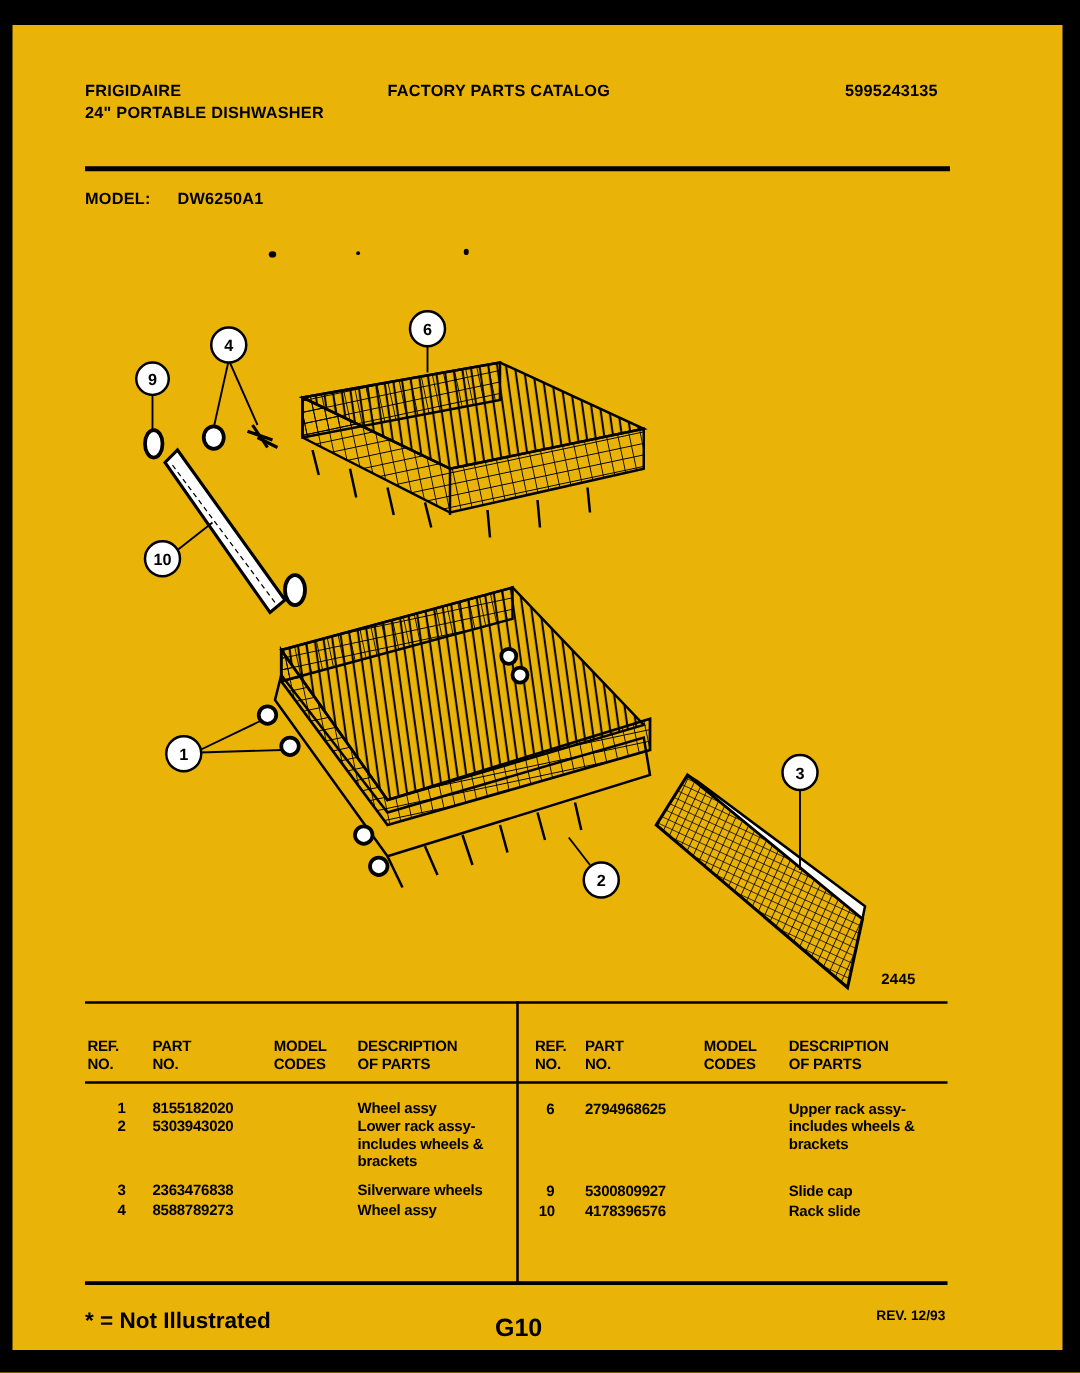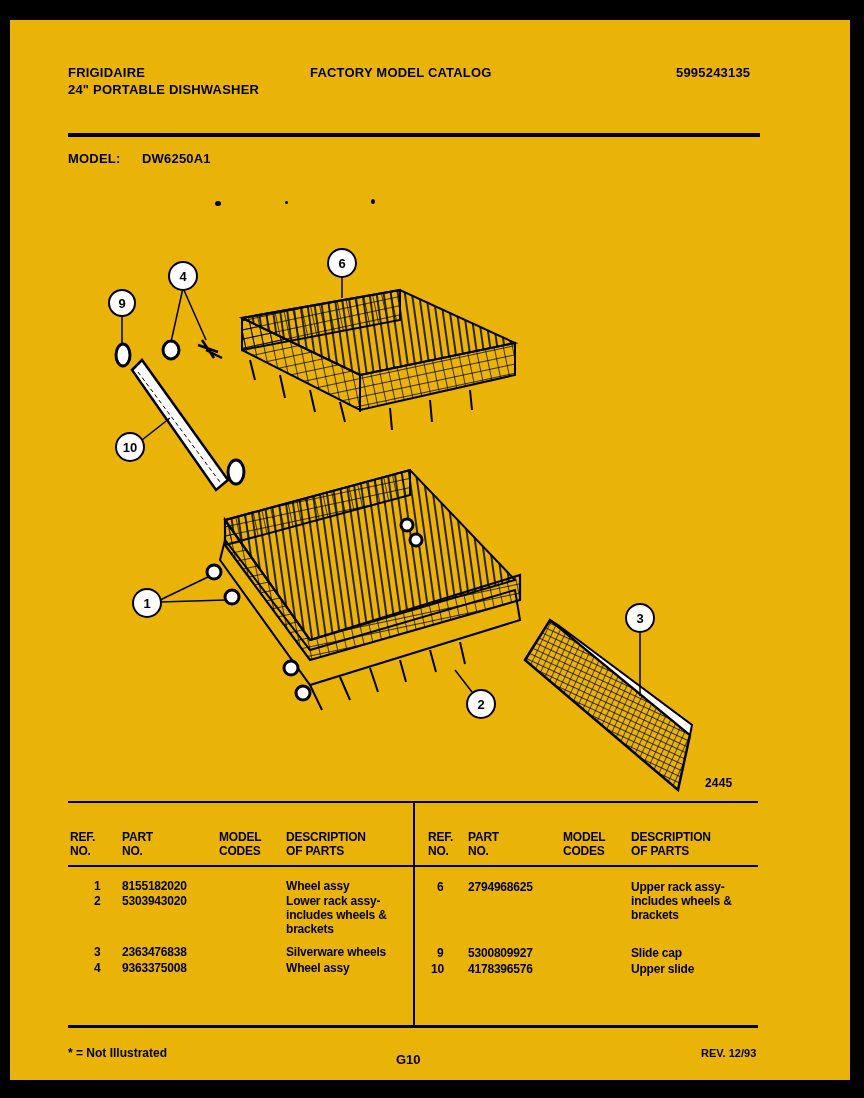--- a/index.html
+++ b/index.html
@@ -22,21 +22,21 @@
   .desc { position: absolute; line-height: 14px; width: 130px; }
   .foot { position: absolute; font-weight: bold; }
 </style>
 </head>
 <body>
 
 <div class="page">
 
   <div class="hdr" style="left:58px; top:45px;">FRIGIDAIRE</div>
   <div class="hdr" style="left:58px; top:62px;">24" PORTABLE DISHWASHER</div>
-  <div class="hdr" style="left:300px; top:45px;">FACTORY MODEL CATALOG</div>
+  <div class="hdr" style="left:300px; top:45px;">FACTORY PARTS CATALOG</div>
   <div class="hdr" style="left:666px; top:45px;">5995243135</div>
 
   <div class="rule" style="left:58px; top:113px; width:692px; height:4px;"></div>
 
   <div class="hdr" style="left:58px; top:131px;">MODEL:</div>
   <div class="hdr" style="left:132px; top:131px;">DW6250A1</div>
 
   <div class="dot" style="left:205px; top:181px; width:6px; height:5px;"></div>
   <div class="dot" style="left:275px; top:181px; width:3px; height:3px;"></div>
   <div class="dot" style="left:361px; top:179px; width:4px; height:5px;"></div>
@@ -164,21 +164,21 @@
 
     <div class="cell" style="left:84px; top:874px;">2</div>
     <div class="cell" style="left:112px; top:874px;">5303943020</div>
     <div class="desc" style="left:276px; top:874px; width:118px;">Lower rack assy-includes wheels &amp; brackets</div>
 
     <div class="cell" style="left:84px; top:925px;">3</div>
     <div class="cell" style="left:112px; top:925px;">2363476838</div>
     <div class="desc" style="left:276px; top:925px;">Silverware wheels</div>
 
     <div class="cell" style="left:84px; top:941px;">4</div>
-    <div class="cell" style="left:112px; top:941px;">9363375008</div>
+    <div class="cell" style="left:112px; top:941px;">8588789273</div>
     <div class="desc" style="left:276px; top:941px;">Wheel assy</div>
   </div>
 
   <div class="tbl">
     <div class="th" style="left:418px; top:810px;">
       <div>REF.</div>
       <div>NO.</div>
     </div>
     <div class="th" style="left:458px; top:810px;">
       <div>PART</div>
@@ -196,19 +196,19 @@
     <div class="cell" style="left:427px; top:860px;">6</div>
     <div class="cell" style="left:458px; top:860px;">2794968625</div>
     <div class="desc" style="left:621px; top:860px; width:118px;">Upper rack assy-includes wheels &amp; brackets</div>
 
     <div class="cell" style="left:427px; top:926px;">9</div>
     <div class="cell" style="left:458px; top:926px;">5300809927</div>
     <div class="desc" style="left:621px; top:926px;">Slide cap</div>
 
     <div class="cell" style="left:421px; top:942px;">10</div>
     <div class="cell" style="left:458px; top:942px;">4178396576</div>
-    <div class="desc" style="left:621px; top:942px;">Upper slide</div>
+    <div class="desc" style="left:621px; top:942px;">Rack slide</div>
   </div>
 
-  <div class="foot" style="left:58px; top:1026px; font-size:12px;">* = Not Illustrated</div>
-  <div class="foot" style="left:386px; top:1032px; font-size:13px;">G10</div>
+  <div class="foot" style="left:58px; top:1026px; font-size:18px;">* = Not Illustrated</div>
+  <div class="foot" style="left:386px; top:1032px; font-size:20px;">G10</div>
   <div class="foot" style="left:679px; top:1027px; font-size:11px;padding-left:12px;">REV. 12/93</div>
 </div>
 
 </body></html>

